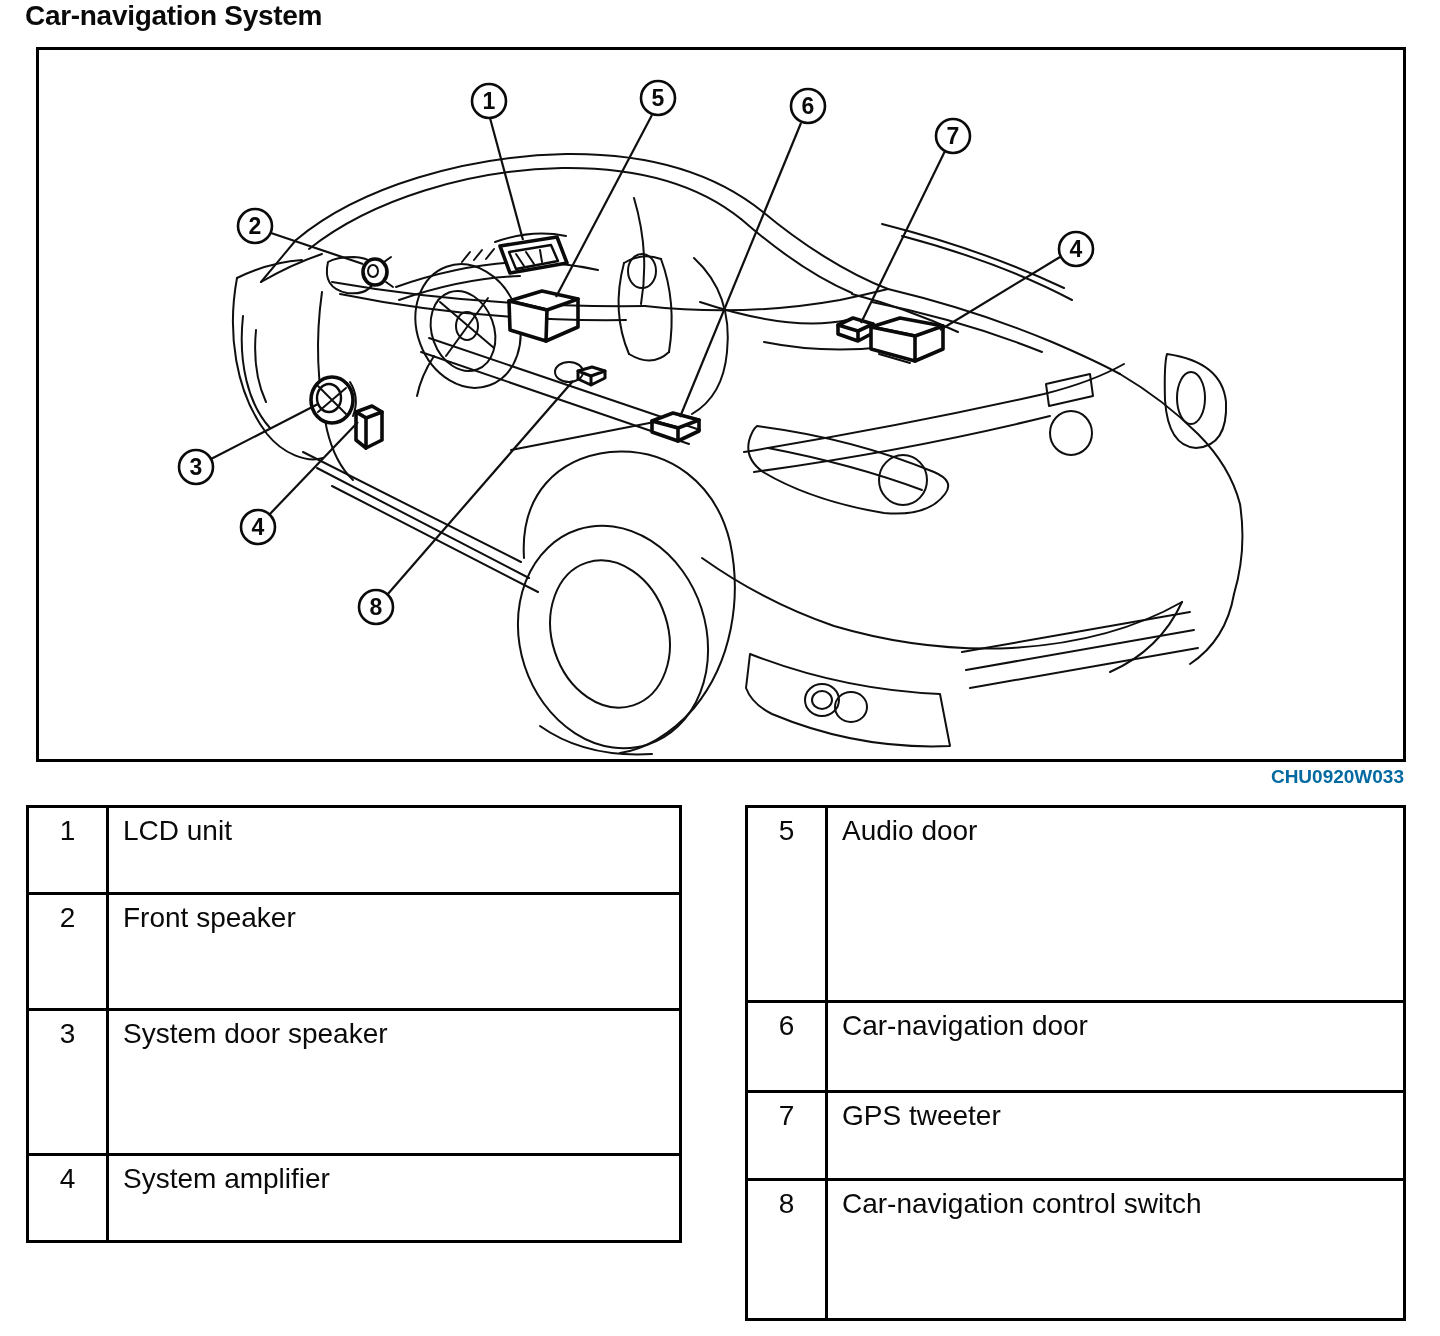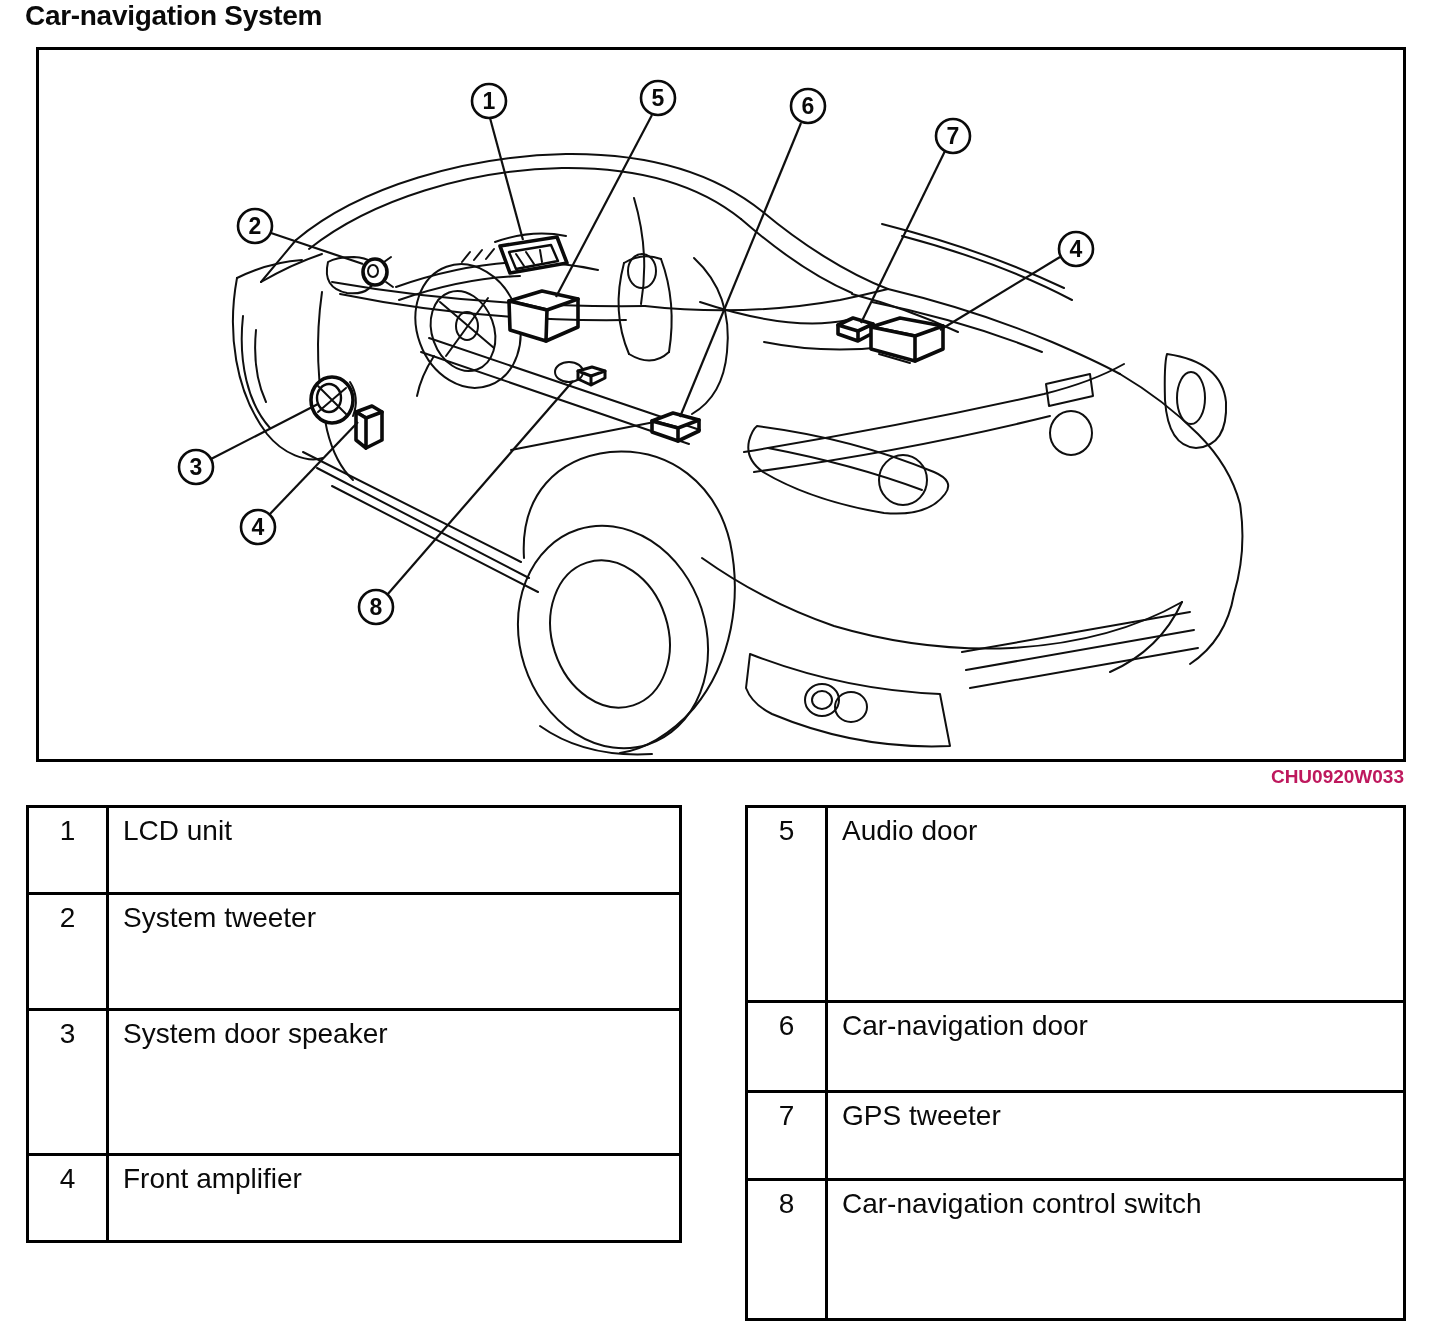--- a/index.html
+++ b/index.html
@@ -16,21 +16,21 @@
     position:absolute;left:25px;top:0px;margin:0;
     font-size:28px;font-weight:bold;letter-spacing:-0.3px;color:#0a0a0a;
   }
   .figure-frame{
     position:absolute;left:36px;top:47px;width:1364px;height:709px;
     border:3px solid #000;background:#fff;
   }
   .figure-svg{position:absolute;left:0;top:0;pointer-events:none;}
   .figure-code{
     position:absolute;top:766px;left:1104px;width:300px;
-    text-align:right;font-size:19px;font-weight:bold;color:#be185d;
+    text-align:right;font-size:19px;font-weight:bold;color:#0369a1;
   }
   table.legend{
     position:absolute;border-collapse:collapse;table-layout:fixed;
     background:#fff;
   }
   table.legend td{
     border:3px solid #000;vertical-align:top;
     font-size:28px;line-height:1.15;color:#0a0a0a;
   }
   td.num{width:77px;text-align:center;padding:7px 0 0 0;}
@@ -260,29 +260,29 @@
   <div class="figure-code">CHU0920W033</div>
 
   <table class="legend legend-left">
     <tbody>
       <tr class="lr1">
         <td class="num">1</td>
         <td class="lbl">LCD unit</td>
       </tr>
       <tr class="lr2">
         <td class="num">2</td>
-        <td class="lbl">System tweeter</td>
+        <td class="lbl">Front speaker</td>
       </tr>
       <tr class="lr3">
         <td class="num">3</td>
         <td class="lbl">System door speaker</td>
       </tr>
       <tr class="lr4">
         <td class="num">4</td>
-        <td class="lbl">Front amplifier</td>
+        <td class="lbl">System amplifier</td>
       </tr>
     </tbody>
   </table>
 
   <table class="legend legend-right">
     <tbody>
       <tr class="rr1">
         <td class="num">5</td>
         <td class="lbl">Audio door</td>
       </tr>

